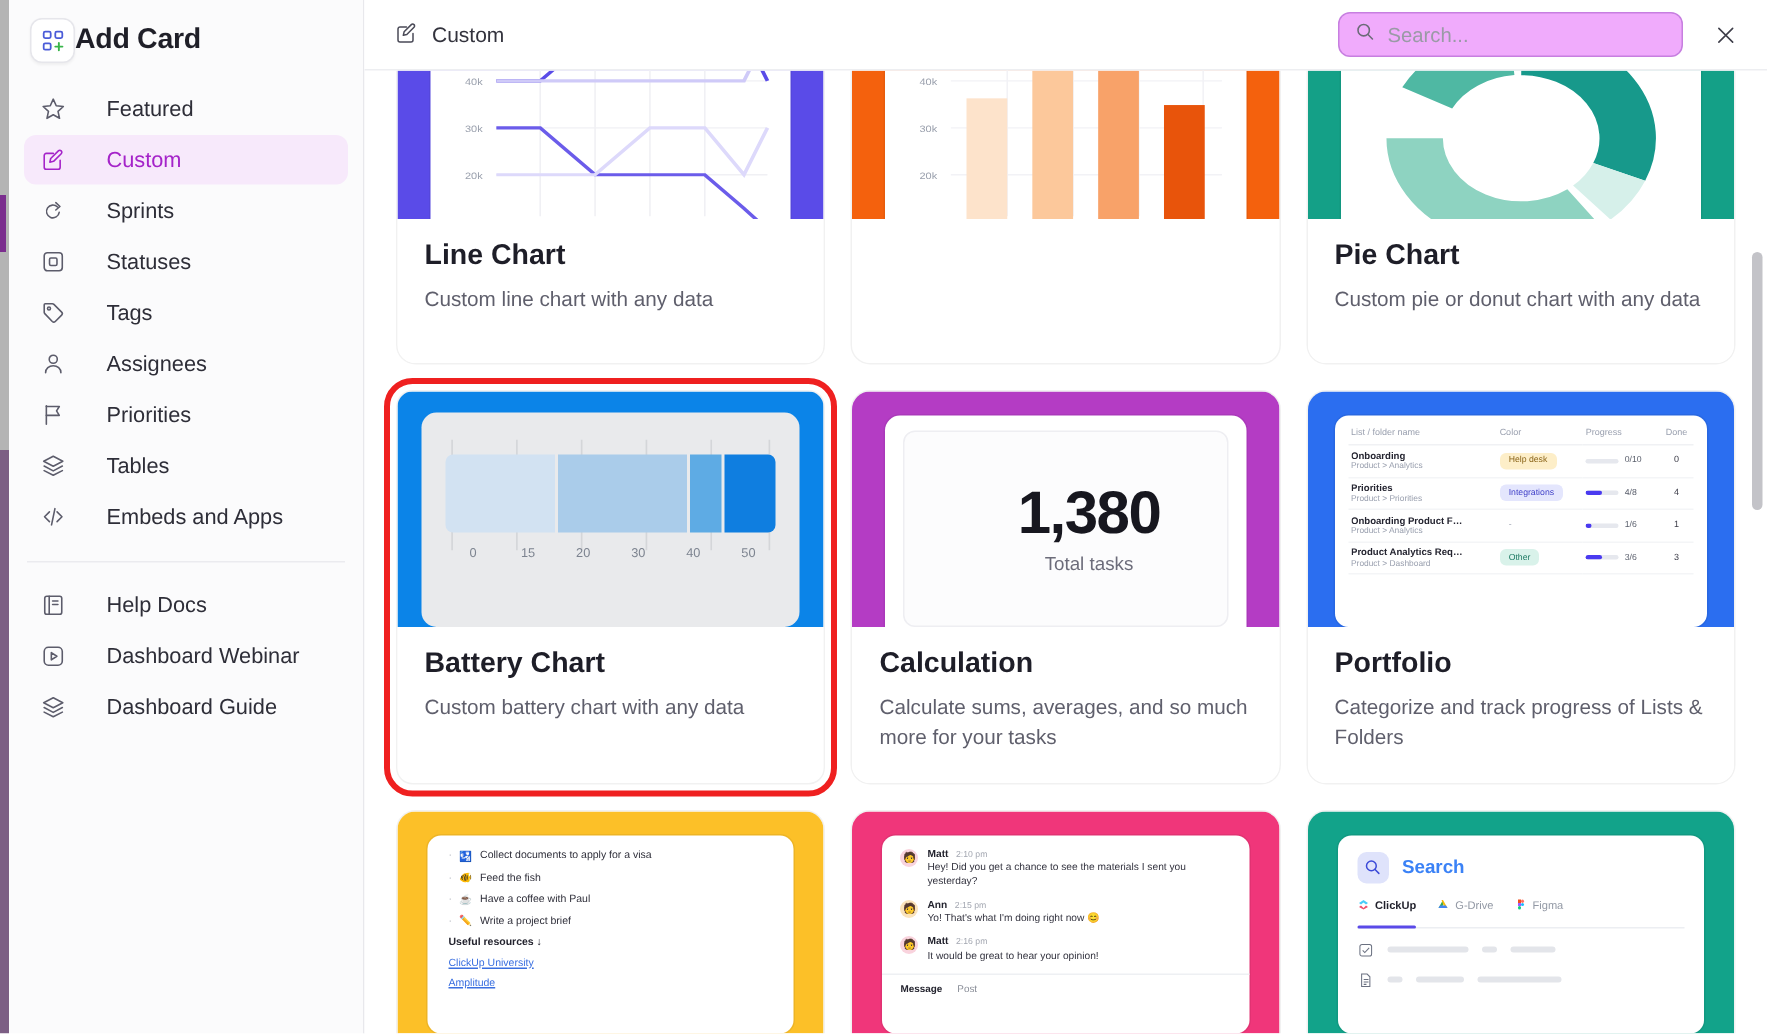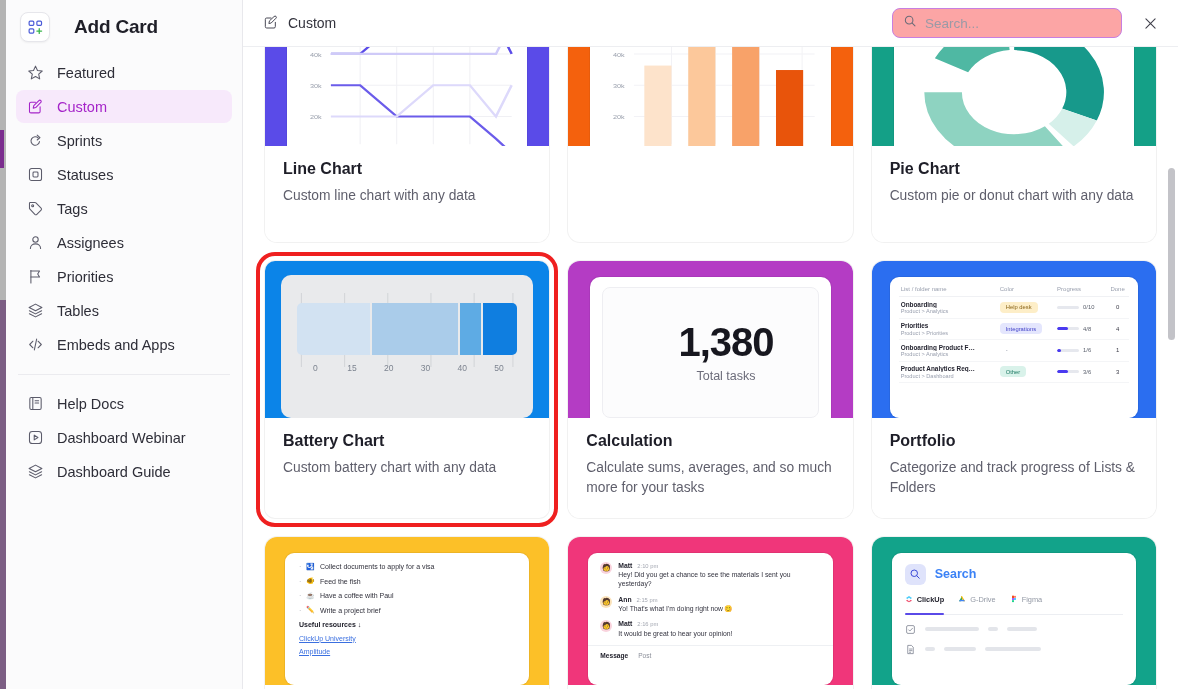--- a/index.html
+++ b/index.html
@@ -16,30 +16,30 @@
   .rail-hint { position:absolute; left:0; top:130px; width:4px; height:38px; background:#7b2d8e; }
 
   
   .sidebar {
     width: 237px; height: 689px;
     background: #fbfbfc;
     border-right: 1px solid #e8e8ec;
     display: flex; flex-direction: column;
     flex: 0 0 237px;
   }
-  .sb-header { display: flex; align-items: center; gap: 24px; padding: 12px 14px 14px 14px; }
+  .sb-header { display: flex; align-items: center; gap: 0; padding: 12px 14px 14px 14px; }
   .sb-logo {
     width: 30px; height: 30px; border-radius: 8px; background: #fff;
     border: 1px solid #e6e6eb; display: flex; align-items: center; justify-content: center;
     box-shadow: 0 1px 2px rgba(0,0,0,.05);
   }
   .sb-title { font-size: 19px; font-weight: 700; color: #1f1f28; letter-spacing: -.2px; }
   .sb-list { padding: 0 10px; }
   .sb-item {
-    display: flex; align-items: center; gap: 13px;
+    display: flex; align-items: center; gap: 27px;
     height: 33px; padding: 0 10px; margin-bottom: 1px;
     border-radius: 8px; cursor: pointer;
     font-size: 14.5px; color: #2e2e38;
   }
   .sb-item.active { background: #f7e9fb; color: #a524c9; }
   .sb-item.active .sb-ico svg { stroke: #a524c9; }
   .sb-ico { width: 18px; height: 18px; display: flex; align-items: center; justify-content: center; flex: 0 0 18px; }
   .sb-ico svg { width: 17px; height: 17px; stroke: #5c5c6b; fill: none; stroke-width: 1.5; stroke-linecap: round; stroke-linejoin: round; }
   .sb-sep { height: 1px; background: #ebebef; margin: 12px 12px 12px 12px; }
 
@@ -50,21 +50,21 @@
     display: flex; align-items: center;
     padding: 0 14px 0 20px; gap: 10px;
     border-bottom: 1px solid #edeef1; background: #fff;
     position: relative; z-index: 5;
   }
   .crumb { display: flex; align-items: center; gap: 9px; font-size: 14px; color: #33333d; }
   .crumb svg { width: 16px; height: 16px; stroke: #4a4a57; fill: none; stroke-width: 1.5; stroke-linecap: round; stroke-linejoin: round; }
   .topbar-spacer { flex: 1; }
   .searchbox {
     width: 230px; height: 30px; border-radius: 8px;
-    border: 1.5px solid #c77fe0; background: #fca5a5;
+    border: 1.5px solid #c77fe0; background: #f0abfc;
     display: flex; align-items: center; gap: 8px; padding: 0 10px;
   }
   .searchbox svg { width: 14px; height: 14px; stroke: #6b6b78; fill: none; stroke-width: 1.8; }
   .searchbox input {
     border: 0; outline: 0; font-size: 13.5px; color: #2b2b34;
     font-family: "Liberation Sans", sans-serif; width: 100%; background: transparent;
   }
   .searchbox input::placeholder { color: #9a9aa6; }
   .close-btn {
     width: 28px; height: 28px; display: flex; align-items: center; justify-content: center;
@@ -83,21 +83,21 @@
   }
   .card.selected { outline: 4px solid #ef2020; outline-offset: 5px; border-radius: 10px; }
   .card-art { height: 157px; position: relative; overflow: hidden; display: flex; align-items: flex-end; justify-content: center; }
   .card-art .inner {
     position: absolute; left: 22px; right: 22px; top: 14px; bottom: 0;
     background: #fff; border-radius: 10px 10px 0 0;
     box-shadow: 0 0 0 1px rgba(0,0,0,.05);
     overflow: hidden;
   }
   .card-body { padding: 14px 18px 20px 18px; background: #fff; min-height: 96px; }
-  .card-title { font-size: 16px; font-weight: 700; color: #1e1e28; margin-bottom: 8px; display: flex; align-items: center; gap: 9px; text-align: center; }
+  .card-title { font-size: 19px; font-weight: 700; color: #1e1e28; margin-bottom: 8px; display: flex; align-items: center; gap: 9px; text-align: center; }
   .card-desc { font-size: 13.8px; color: #5f5f6c; line-height: 1.44; }
 
   
   .axis-lbl { font-size: 7px; fill: #9aa0ad; font-family: "Liberation Sans", sans-serif; }
 
   
   .batt-wrap { position: absolute; left: 16px; right: 16px; top: 14px; bottom: 0; background: #e9eaec; border-radius: 10px; }
   .batt-track { position: absolute; left: 16px; right: 16px; top: 28px; height: 52px; display: flex; }
   .batt-seg:first-child { border-radius: 5px 0 0 5px; }
   .batt-seg:last-child { border-radius: 0 5px 5px 0; }

